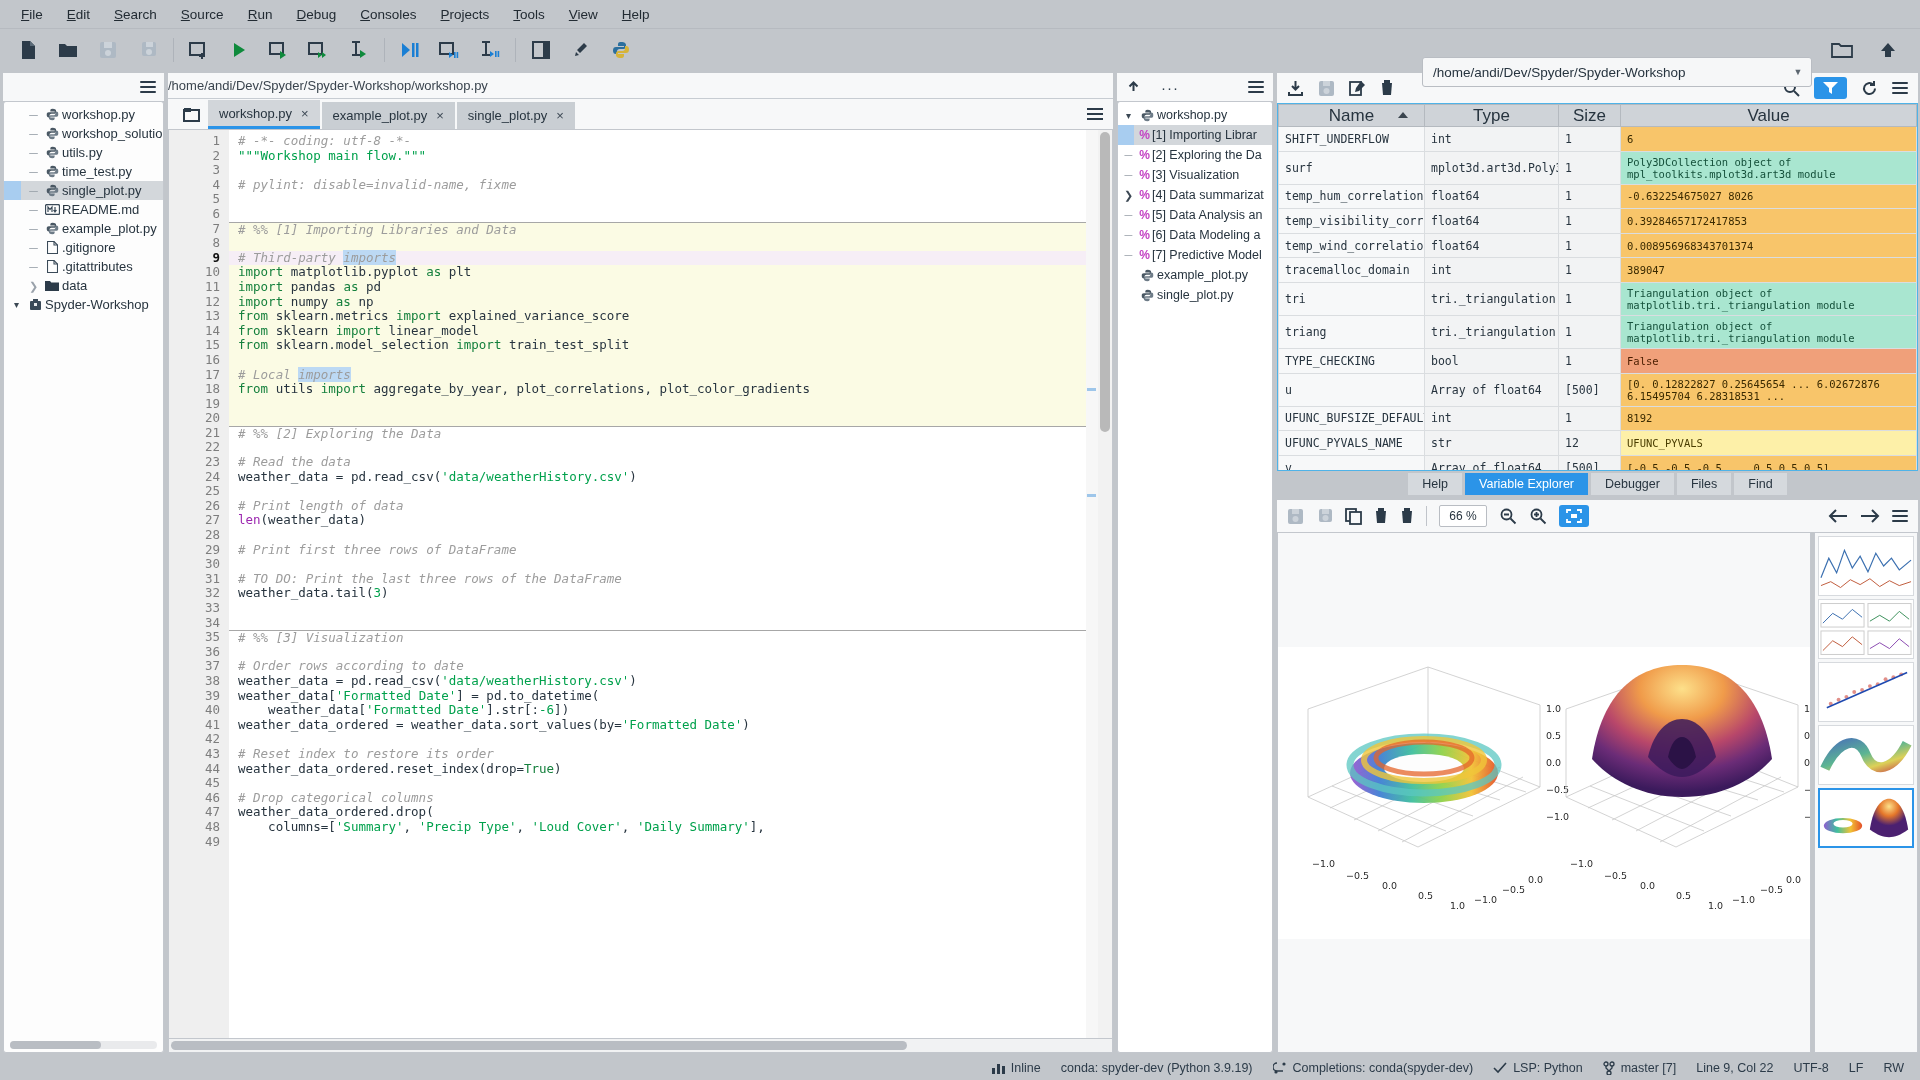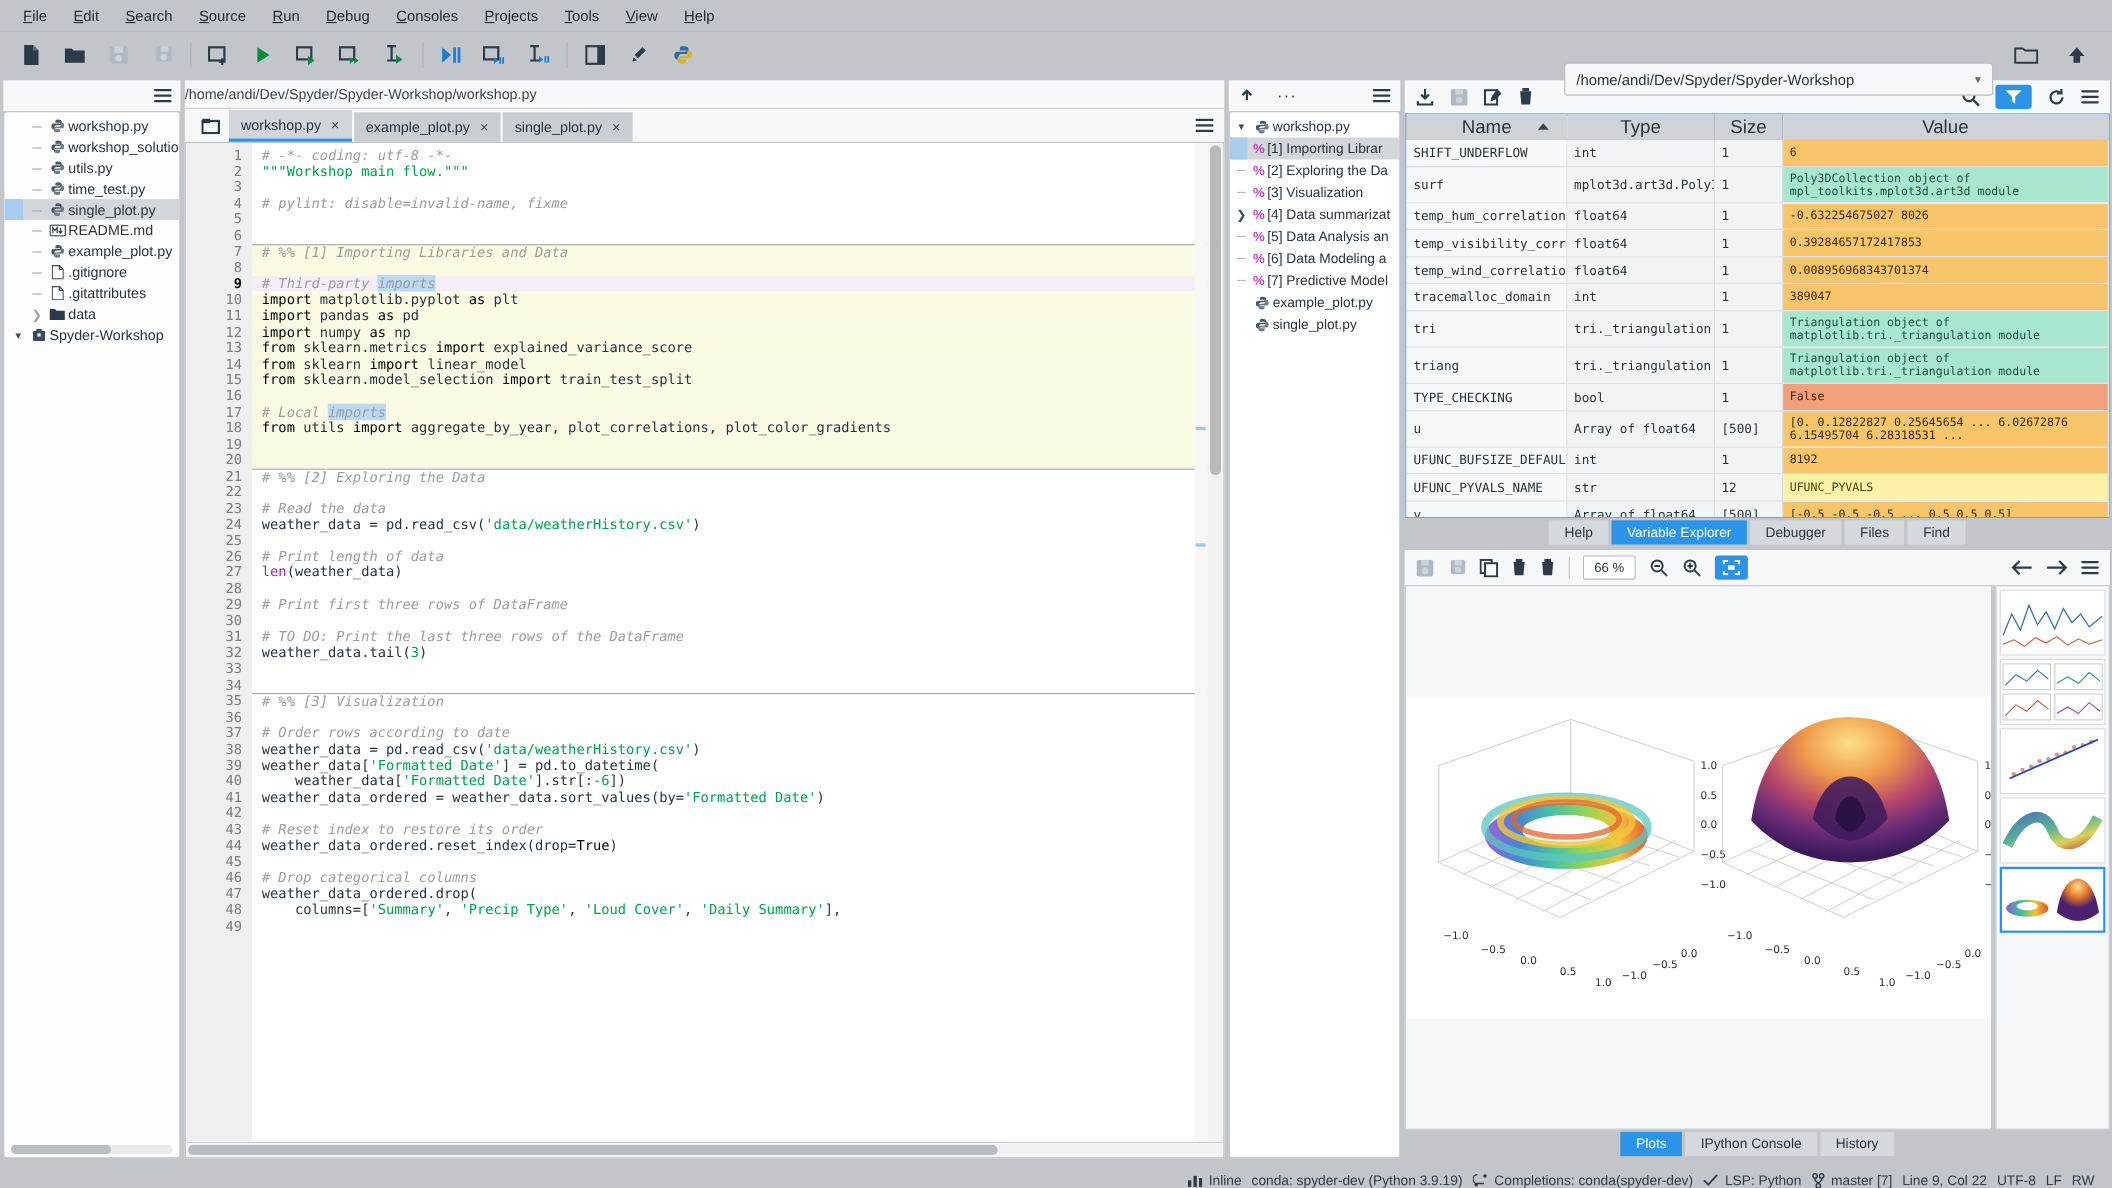--- a/index.html
+++ b/index.html
@@ -80,21 +80,21 @@
             font-family: "DejaVu Sans Mono", monospace; font-size: 12.5px; color: #7d7d7d; }
   .gutter div { height: 14.6px; line-height: 14.6px; padding-right: 9px; }
   .gutter div.cur { color: #111; font-weight: bold; }
   .code { flex: 1; padding-top: 4px; font-family: "DejaVu Sans Mono", monospace; font-size: 12.5px;
           position: relative; overflow: hidden; }
   .ln { height: 14.6px; line-height: 14.6px; padding-left: 9px; white-space: pre; }
   .ln.cell { background: #fbfbe4; }
   .ln.curline { background: #f6eef6; }
   .ln.celltop { border-top: 1px solid #a7a7a7; }
   .cm { color: #9c9c9c; font-style: italic; }
-  .kw { color: #000000; }
+  .kw { color: #15803d; }
   .st { color: #00a14c; }
   .sel { background: #bcd9f4; }
   .bi { color: #9c27b0; }
   .edscroll { position: absolute; right: 0; top: 0; bottom: 0; width: 14px; background: #f2f2f2; }
   .edscroll i { position: absolute; left: 2px; right: 2px; top: 2px; height: 300px; background: #b9b9b9; border-radius: 5px; }
   .edmarks { position: absolute; right: 14px; top: 0; bottom: 0; width: 12px; background: #f7f7f7; }
   .edmarks b { position: absolute; left: 1px; width: 9px; height: 3px; background: #9ec6ea; }
   .ed-hscroll { height: 14px; background: #f1f2f3; border: 1px solid #c3c7cd; border-top: none; position: relative;}
   .ed-hscroll i { position: absolute; left: 2px; top: 2px; height: 9px; width: 78%; background: #b9bdc3; border-radius: 5px;}
 
@@ -138,22 +138,22 @@
   .plot-body { flex: 1; display: flex; gap: 3px; min-height: 0; }
   .plot-main { flex: 1; background: #f7f8f9; border: 1px solid #c3c7cd; display: flex; align-items: center; justify-content: center; overflow:hidden;}
   .plot-canvas { background: #fff; width: 532px; height: 292px; }
   .thumbs { width: 104px; background: #f7f8f9; border: 1px solid #c3c7cd; padding: 3px; display: flex; flex-direction: column; gap: 3px; overflow: hidden;}
   .thumb { height: 60px; background: #fff; border: 1px solid #d7dade; overflow: hidden;}
   .thumb.sel { border: 2px solid #2b94e8; }
   .ptabs { height: 26px; display: flex; align-items: center; justify-content: center; gap: 3px; background: #c2c6cb;}
 
   
   .statusbar {
-    height: 25px; background: #c2c6cb; flex: none; display: flex; align-items: flex-end;
-    justify-content: flex-end; gap: 9px; padding-right: 16px; font-size: 12.5px; color: #2c3b49;
+    height: 25px; background: #c2c6cb; flex: none; display: flex; align-items: center;
+    justify-content: flex-end; gap: 20px; padding-right: 16px; font-size: 12.5px; color: #2c3b49;
   }
   .sb-item { display: flex; align-items: center; gap: 6px; white-space: nowrap;}
   svg { display: block; }
 </style>
 </head>
 <body>
 
 <div class="app">
 
   <div class="menubar" id="menubar">
@@ -1037,25 +1037,20 @@
                       <stop offset="100%" stop-color="#4b2070"></stop>
                     </radialGradient>
                   </defs>
                   <ellipse cx="24" cy="36" rx="20" ry="8" fill="url(#tg2)"></ellipse>
                   <ellipse cx="24" cy="34" rx="10" ry="4" fill="#fff"></ellipse>
                   <path d="M52 40 C56 14 66 8 72 8 C78 8 88 14 92 40 C84 46 78 48 72 48 C66 48 60 46 52 40Z" fill="url(#tg3)"></path>
                 </svg>
               </div>
             </div>
         </div>
-        <div class="ptabs" id="ptabs">
-            <div class="vtab active">Plots</div>
-            <div class="vtab">IPython Console</div>
-            <div class="vtab">History</div>
-          </div>
       </div>
     </div>
   </div>
 
   <div class="statusbar" id="statusbar">
       <div class="sb-item">
         <span>
           <svg width="13" height="12" viewBox="0 0 13 12">
             <rect x="0" y="6" width="3" height="6" fill="#2c3b49"></rect>
             <rect x="5" y="2" width="3" height="10" fill="#2c3b49"></rect>

